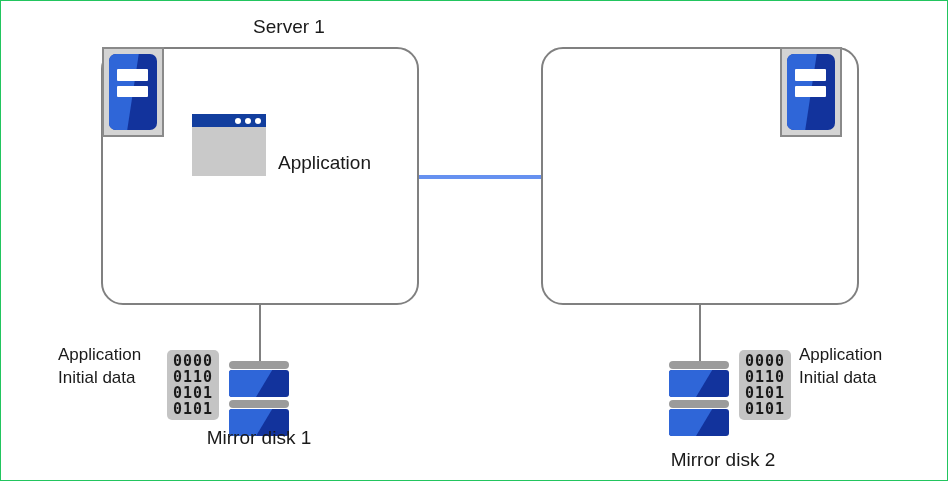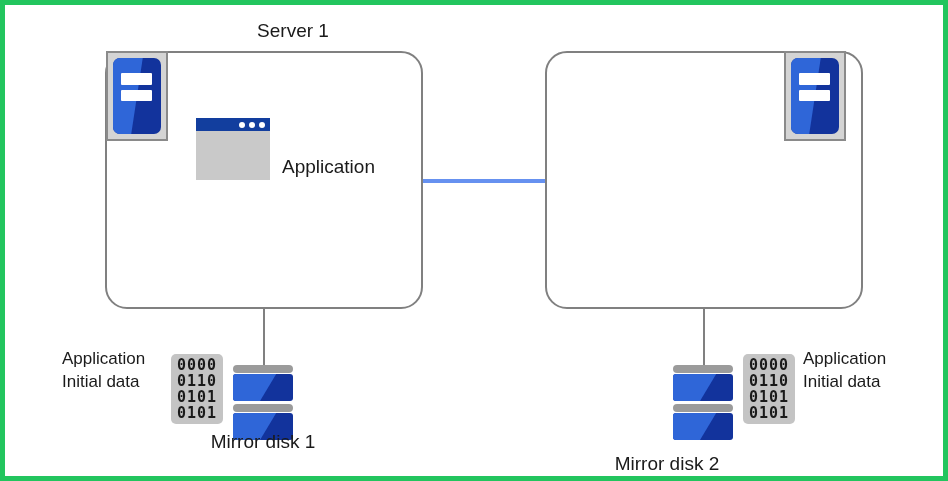--- a/index.html
+++ b/index.html
@@ -5,21 +5,21 @@
   html, body {
     margin: 0;
     padding: 0;
     background: #ffffff;
   }
   #canvas {
     position: relative;
     width: 948px;
     height: 481px;
     background: #ffffff;
-    border: 5px solid #22c55e;
+    border: 1px solid #22c55e;
     box-sizing: border-box;
     font-family: "Liberation Sans", sans-serif;
     overflow: hidden;
   }
 
   
   .abs { position: absolute; }
 
   
   .server-caption {
@@ -248,15 +248,15 @@
     <div class="data-row">0110</div>
     <div class="data-row">0101</div>
     <div class="data-row">0101</div>
   </div>
 
   <div class="abs label label-2line" style="left:798px; top:327px;">
     <div>Application</div>
     <div>Initial data</div>
   </div>
 
-  <div class="abs disk-caption" style="left:572px; top:447px; width:180px;">Mirror disk 2</div>
+  <div class="abs disk-caption" style="left:632px; top:447px; width:180px;">Mirror disk 2</div>
 
 </div>
 
 </body></html>

